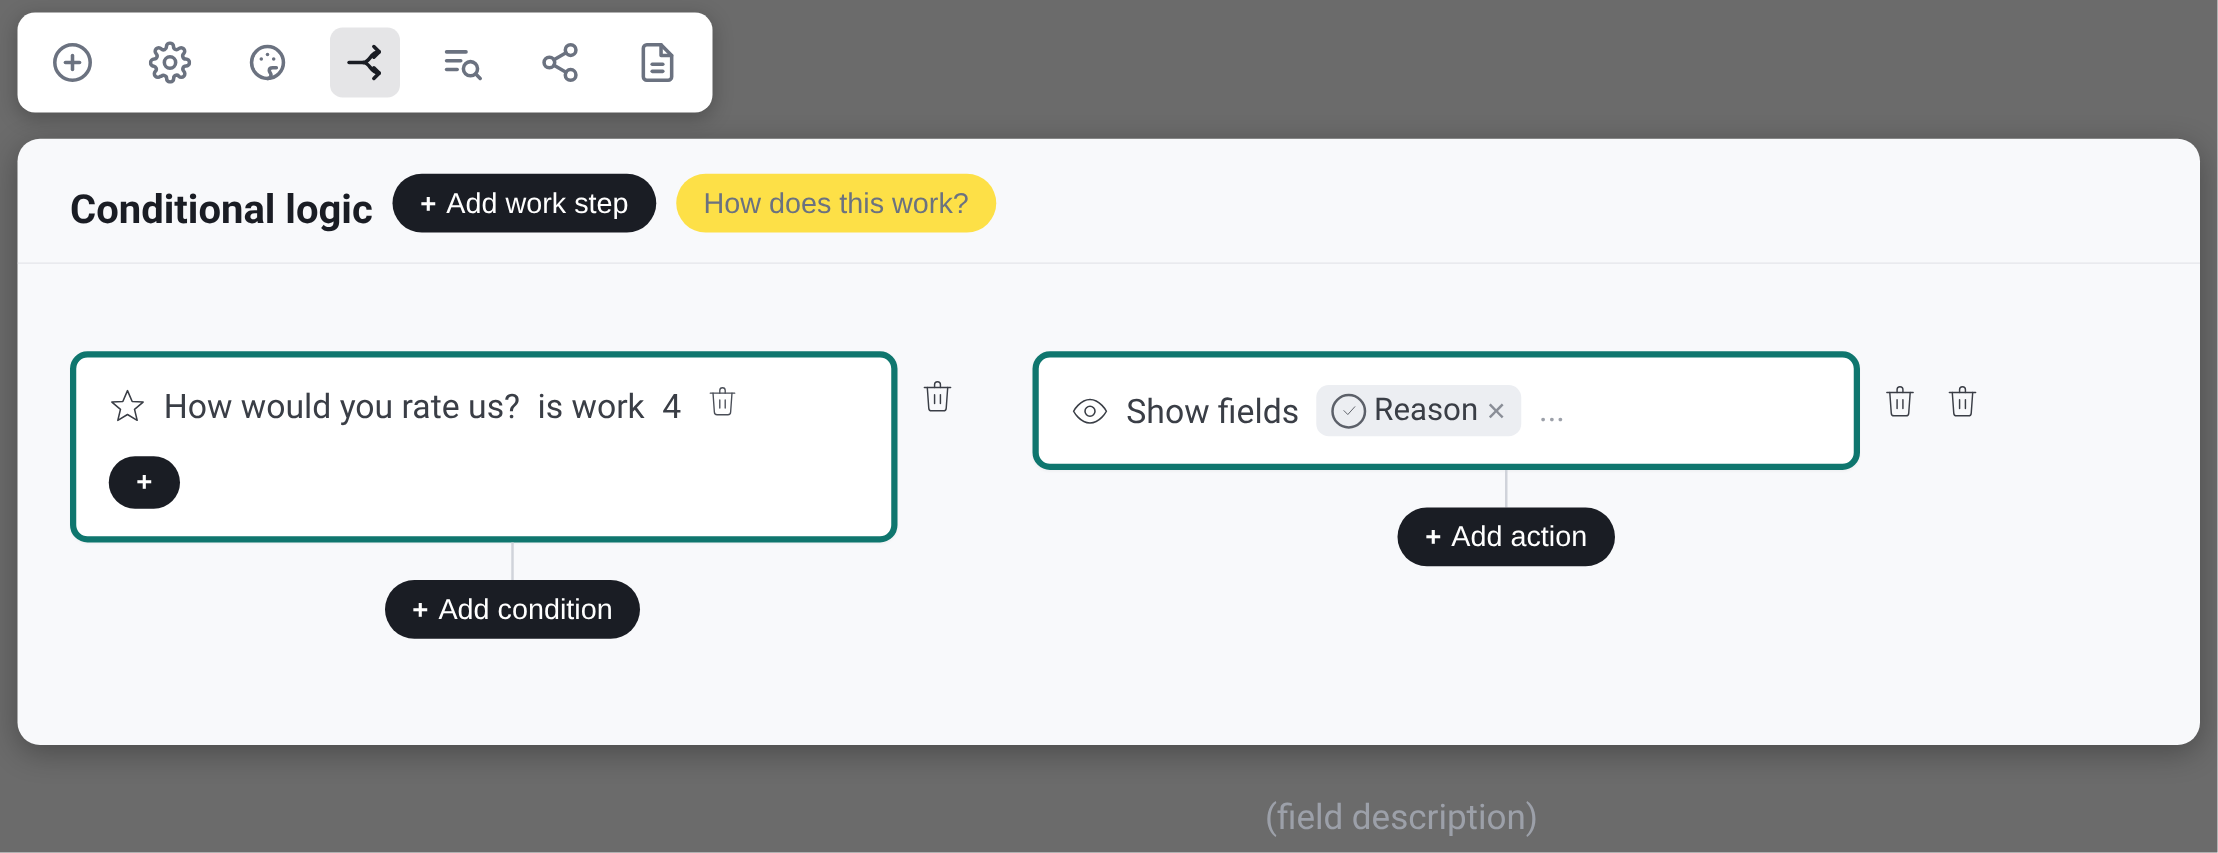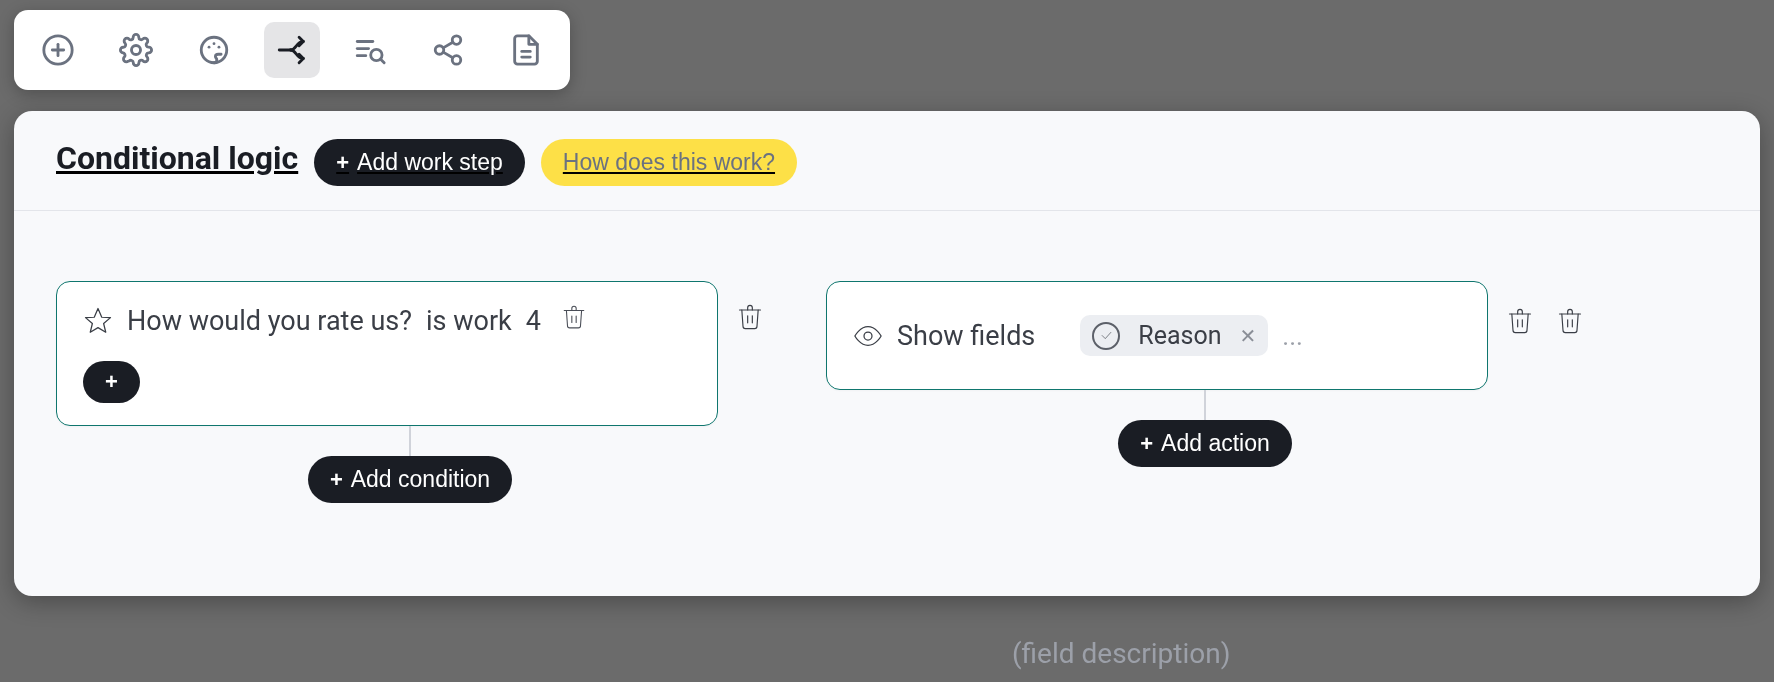--- a/index.html
+++ b/index.html
@@ -53,25 +53,24 @@
       right: 14px;
       bottom: 86px;
       background: #f8f9fb;
       border-radius: 18px;
       box-shadow: 0 6px 24px rgba(0,0,0,0.3);
       overflow: hidden;
     }
 
     .panel-header {
       display: flex;
-      align-items: flex-start;
+      align-items: flex-end;
       gap: 16px;
       padding: 28px 42px 24px;
       border-bottom: 1px solid #e3e5ea;
-      text-decoration: underline;
     }
     .panel-title {
       font-size: 32px;
       font-weight: 700;
       color: #1a1d24;
     }
     .pill-btn {
       border-radius: 999px;
       padding: 10px 22px;
       font-size: 23px;
@@ -111,27 +110,27 @@
     }
 
     .card-row {
       display: flex;
       align-items: flex-start;
       gap: 18px;
     }
 
     .card {
       background: #fff;
-      border: 1px solid #0f766e;
+      border: 5px solid #0f766e;
       border-radius: 14px;
       padding: 22px 26px;
       box-shadow: 0 1px 2px rgba(0,0,0,0.03);
     }
     .card.condition-card { width: 662px; }
-    .card.action-card { width: 662px; padding: 33px 26px; }
+    .card.action-card { width: 662px; padding: 22px 26px; }
 
     .condition-line {
       display: flex;
       align-items: center;
       gap: 14px;
       font-size: 27px;
       color: #3a3e46;
     }
     .condition-line .field, .condition-line .op, .condition-line .val {
       color: #3a3e46;
@@ -161,27 +160,26 @@
     .action-line {
       display: flex;
       align-items: center;
       gap: 14px;
       font-size: 27px;
       color: #3a3e46;
     }
     .tag-chip {
       display: inline-flex;
       align-items: center;
-      gap: 18px;
+      gap: 6px;
       background: #eceef2;
       border-radius: 10px;
       padding: 6px 12px;
       font-size: 25px;
       color: #3a3e46;
-      margin-left: 31px;
     }
     .tag-chip .chip-check {
       width: 28px;
       height: 28px;
       border: 2.2px solid #5c6069;
       border-radius: 50%;
       display: inline-flex;
       align-items: center;
       justify-content: center;
     }

